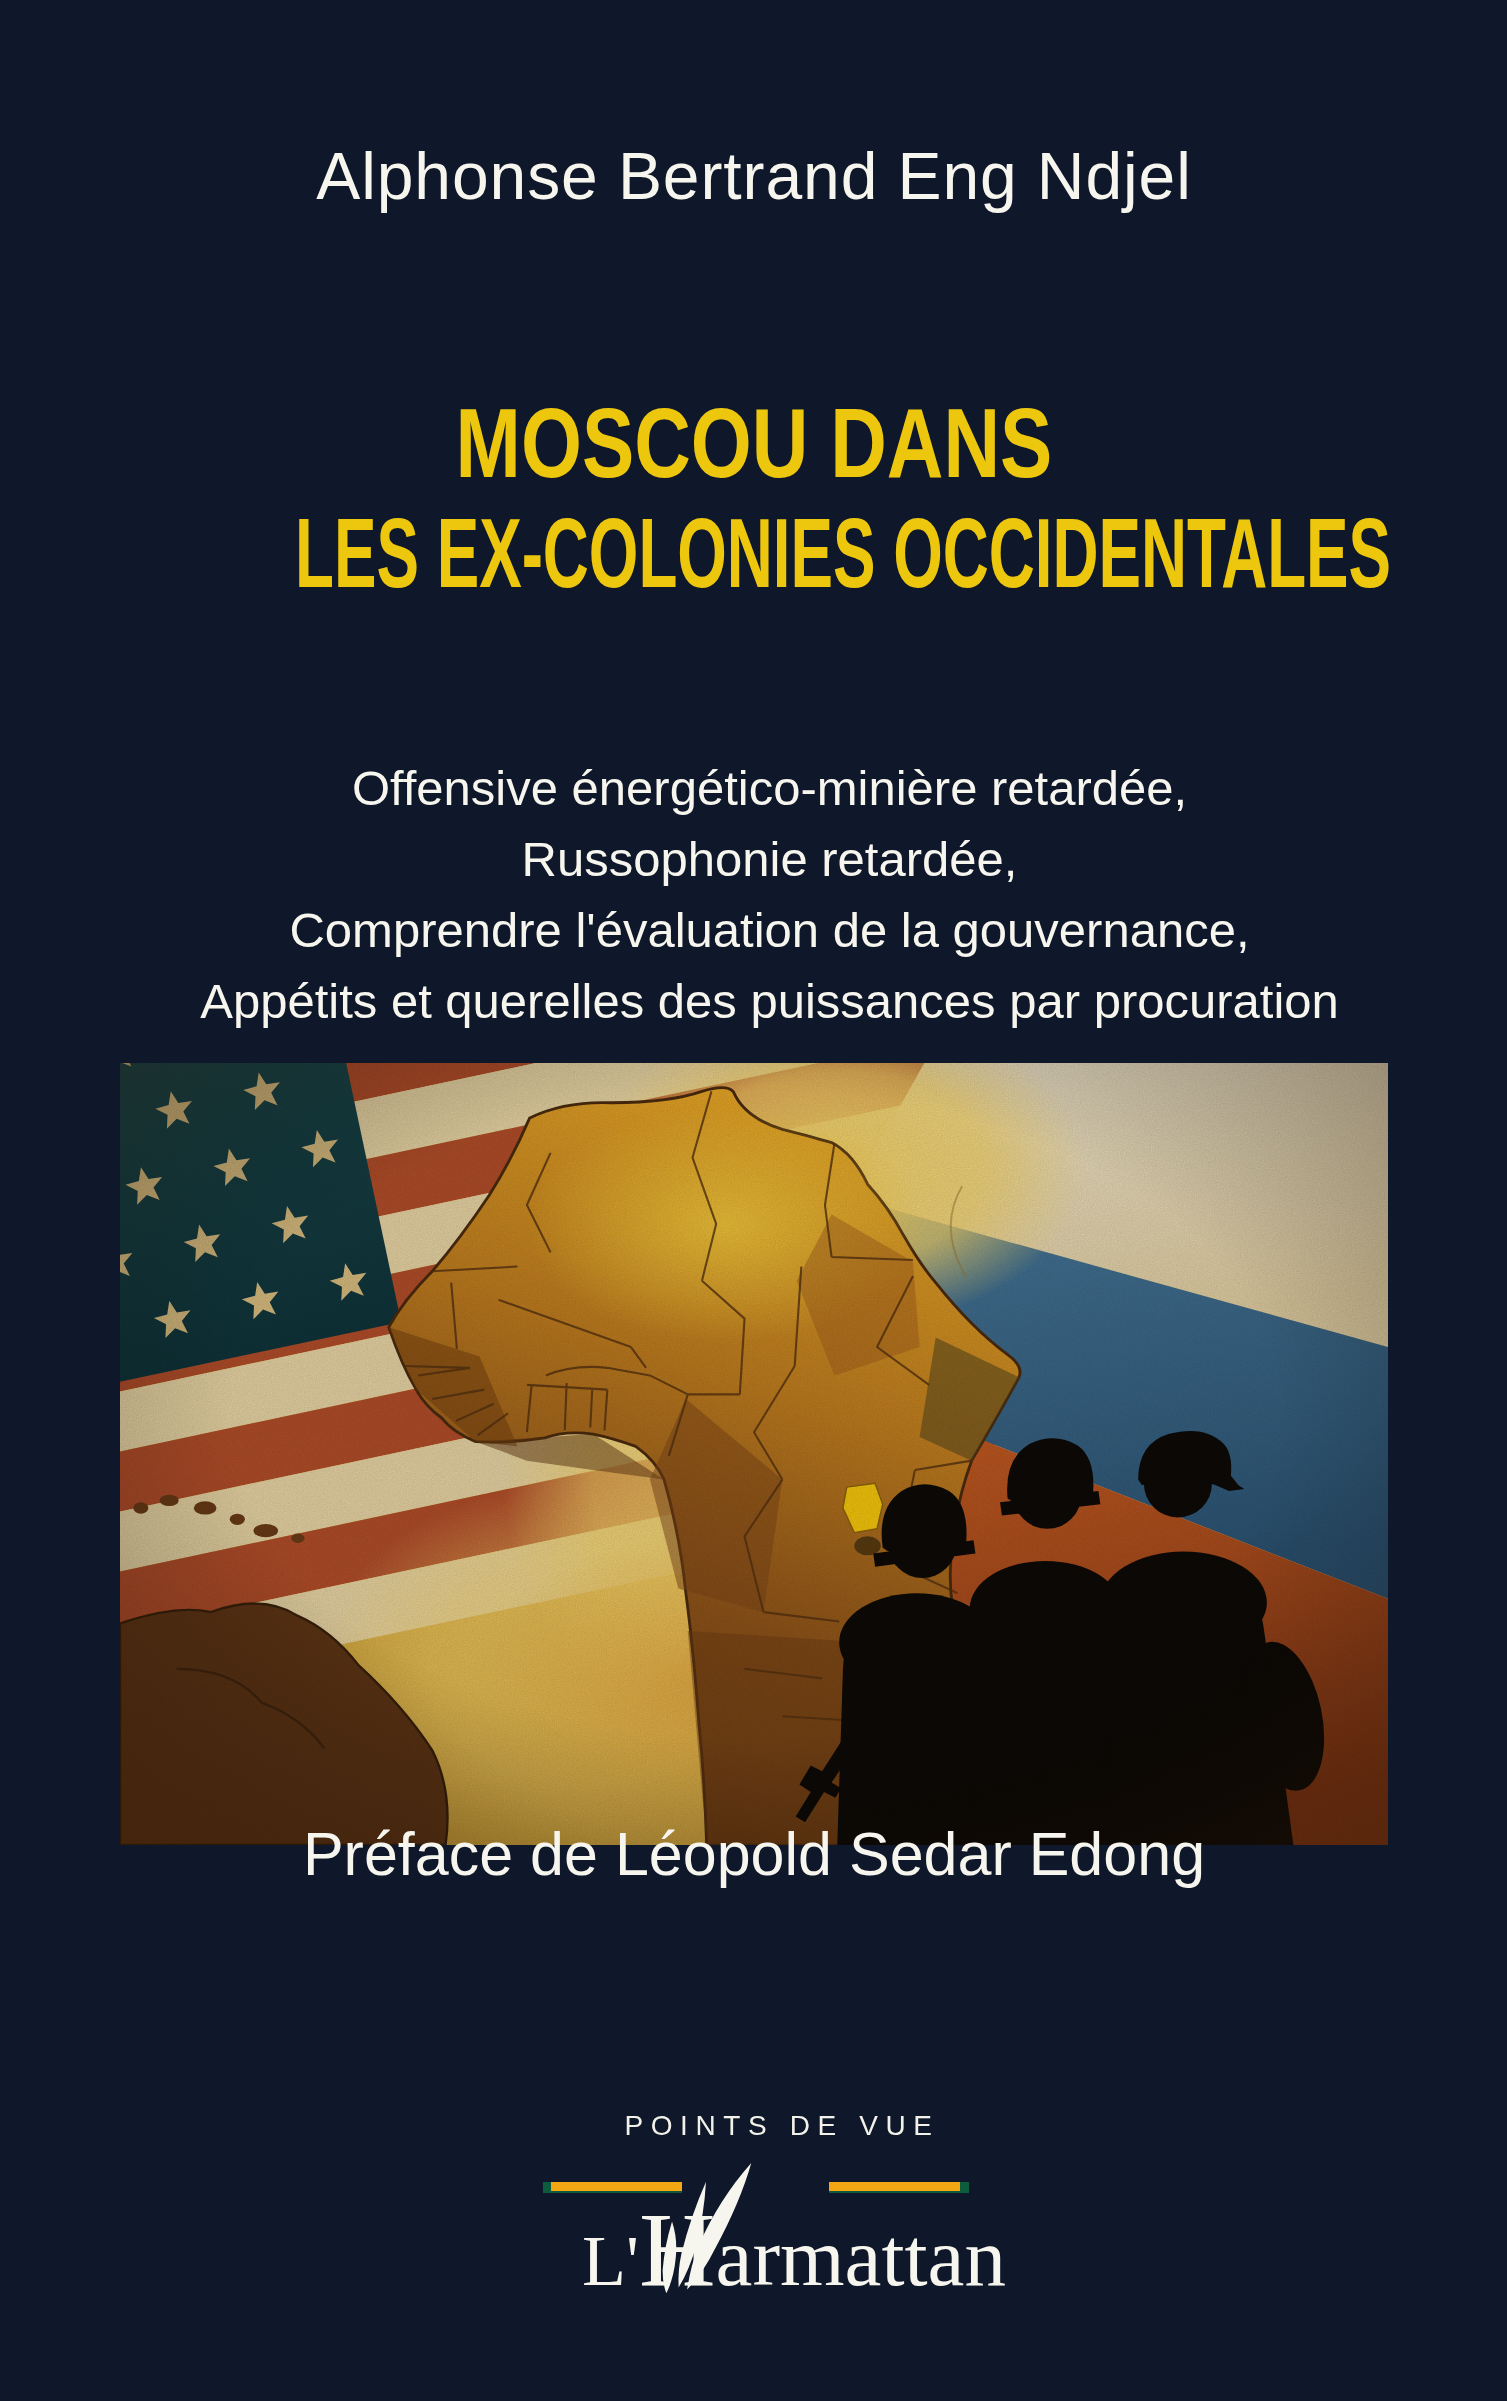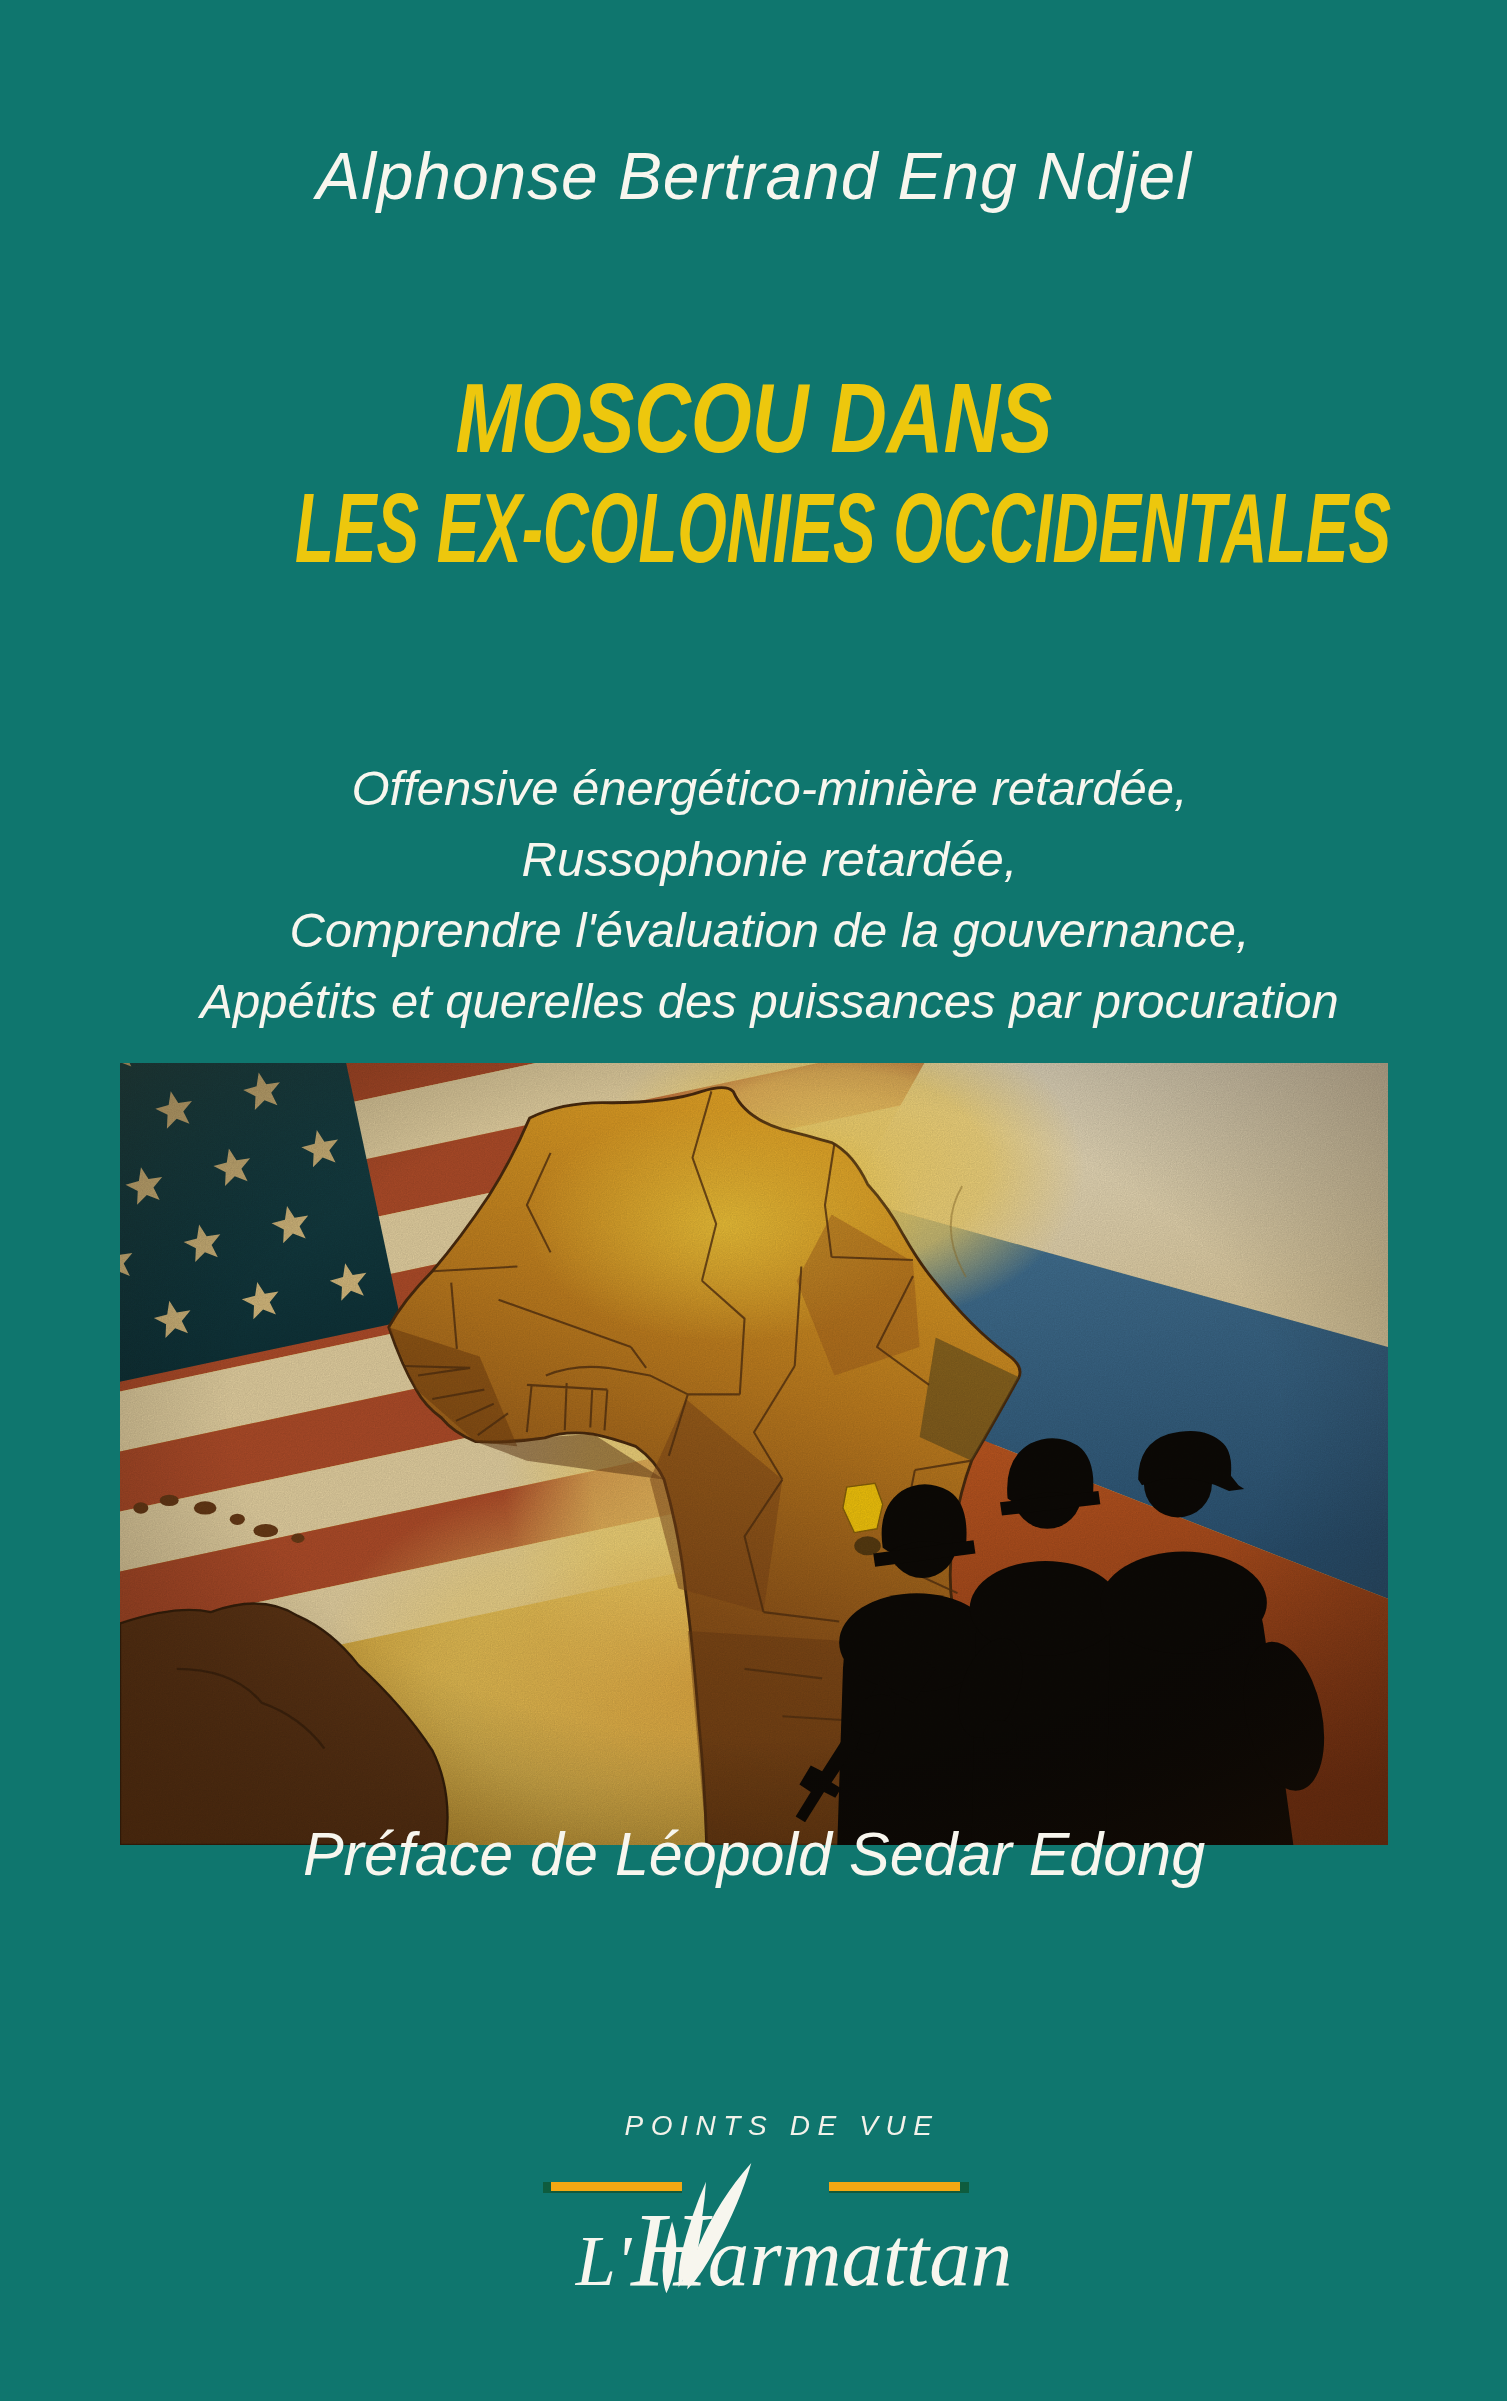--- a/index.html
+++ b/index.html
@@ -1,21 +1,21 @@
 <!DOCTYPE html>
 <html style="font-size:15px"><head>
 <meta charset="utf-8">
 <title>Book Cover</title>
 <style>
   html,body{margin:0;padding:0;}
   body{width:1508px;height:2402px;background:#587060;font-family:"Liberation Sans",sans-serif;}
-  .cover{position:relative;width:1508px;height:2402px;background:#0f766e;overflow:hidden;font-style:italic;}
+  .cover{position:relative;width:1508px;height:2402px;background:#0f172a;overflow:hidden;}
   .txt{position:absolute;left:0;width:100%;text-align:center;color:#f7f6ee;}
   .author{top:138px;font-size:66px;font-weight:400;letter-spacing:0.9px;}
-  .title-block{top:363px;}
+  .title-block{top:388px;}
   .title-line{line-height:110px;height:110px;}
   .title-line span{display:inline-block;white-space:nowrap;font-weight:700;font-size:98px;color:#edc70d;transform-origin:50% 50%;}
   .t1 span{transform:scaleX(0.80);}
   .t2 span{transform:scaleX(0.65);}
   .t3 span{transform:scaleX(0.68);}
   .subtitle-block{top:753px;}
   .subtitle-line{font-size:49px;line-height:71px;font-weight:400;margin-left:31px;}
   .photo{position:absolute;left:120px;top:1063px;width:1268px;height:782px;box-shadow:inset 0 0 66px rgba(60,30,0,.30);}
   .photo svg{display:block;width:100%;height:100%;}
   .preface{top:1819px;font-size:61px;}

